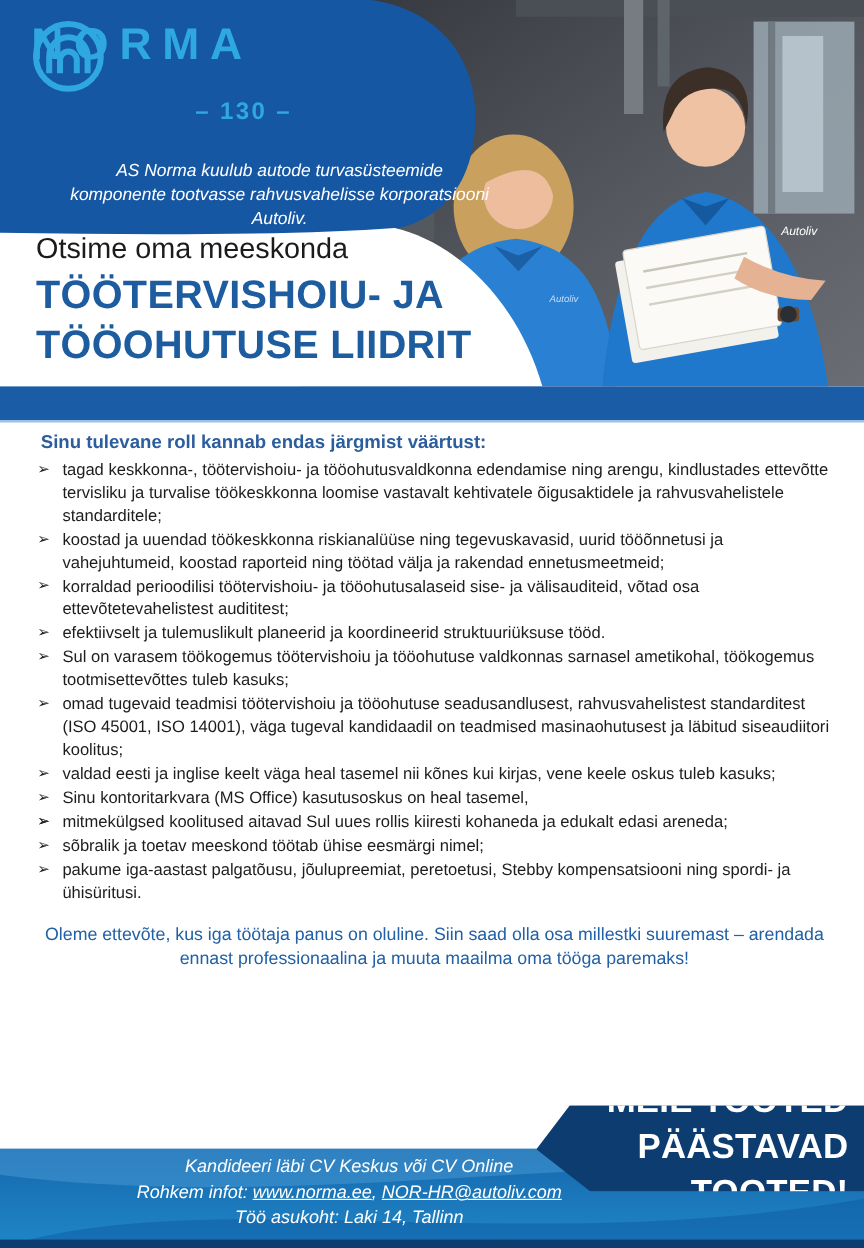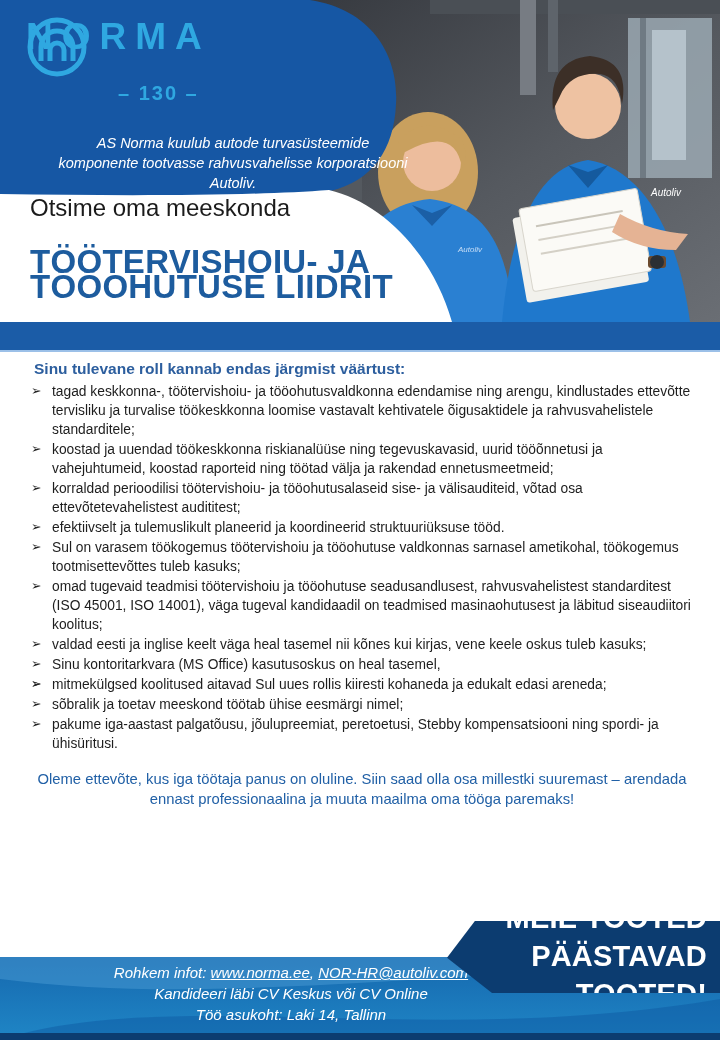--- a/index.html
+++ b/index.html
@@ -6,28 +6,28 @@
   .page{
     position:relative;width:720px;height:1040px;margin:0 auto;
     background:#ffffff;overflow:hidden;
     font-family:"Liberation Sans", sans-serif;color:#1d1d1d;
   }
   
   .header{position:absolute;top:0;left:0;width:720px;height:352px;}
   .header svg{position:absolute;top:0;left:0;}
   .logo-row{position:absolute;top:16px;left:26px;display:flex;align-items:center;gap:16px;}
   .logo-word{font-size:37px;font-weight:bold;letter-spacing:9px;color:#2FA8E1;}
-  .logo-anniv{position:absolute;top:82px;left:118px;width:170px;text-align:left;
+  .logo-anniv{position:absolute;top:82px;left:118px;width:170px;text-align:center;
     font-size:20px;font-weight:bold;color:#2FA8E1;letter-spacing:2px;}
   .intro{position:absolute;top:118px;left:14px;width:350px;text-align:center;
     font-style:italic;font-size:14.5px;line-height:1.38;color:#ffffff;margin-left:44px;}
   .kicker{position:absolute;top:194px;left:30px;font-size:24px;color:#1b1b1b;}
   .title{position:absolute;left:30px;font-size:33px;font-weight:800;
     color:#1D5C9E;letter-spacing:.3px;white-space:nowrap;}
-  .title.l1{top:227px;margin-top:16px;}
+  .title.l1{top:227px;}
   .title.l2{top:268px;}
   
   .content{position:absolute;top:358px;left:30px;right:26px;}
   .sec-heading{font-size:15.5px;font-weight:bold;color:#2C5E9E;margin:10px 0 4px 4px;}
   .sec-heading.first{margin-top:2px;}
   ul.blist{list-style:none;margin:0;padding:0;}
   ul.blist li{position:relative;padding-left:22px;font-size:13.8px;line-height:19px;margin:0 0 1px 0;}
   ul.blist li .b{position:absolute;left:1px;top:0;font-size:12.5px;color:#222;}
   .closing{margin:16px auto 0 auto;max-width:650px;text-align:center;
     font-size:14.8px;font-weight:normal;line-height:1.38;color:#2160A6;}
@@ -167,18 +167,18 @@
         </linearGradient>
       </defs>
       <rect x="0" y="0" width="720" height="83" fill="url(#bandGrad)"></rect>
       <path d="M0,83 C170,28 430,92 720,42 L720,83 Z" fill="#0E57A0" opacity="0.45"></path>
       <path d="M0,0 L720,0 L720,16 C460,6 230,52 0,22 Z" fill="#4FA0D6" opacity="0.45"></path>
       <rect x="0" y="76" width="720" height="7" fill="#0C3C70"></rect>
     </svg>
   </div>
 
   <div class="footer-text">
+    <div>Kandideeri läbi CV Keskus või CV Online</div>
     <div><span>Rohkem infot: </span><a href="#">www.norma.ee</a><span>, </span><a href="#">NOR-HR@autoliv.com</a></div>
-    <div>Kandideeri läbi CV Keskus või CV Online</div>
     <div>Töö asukoht: Laki 14, Tallinn</div>
   </div>
 
 </div>
 
 </body></html>

